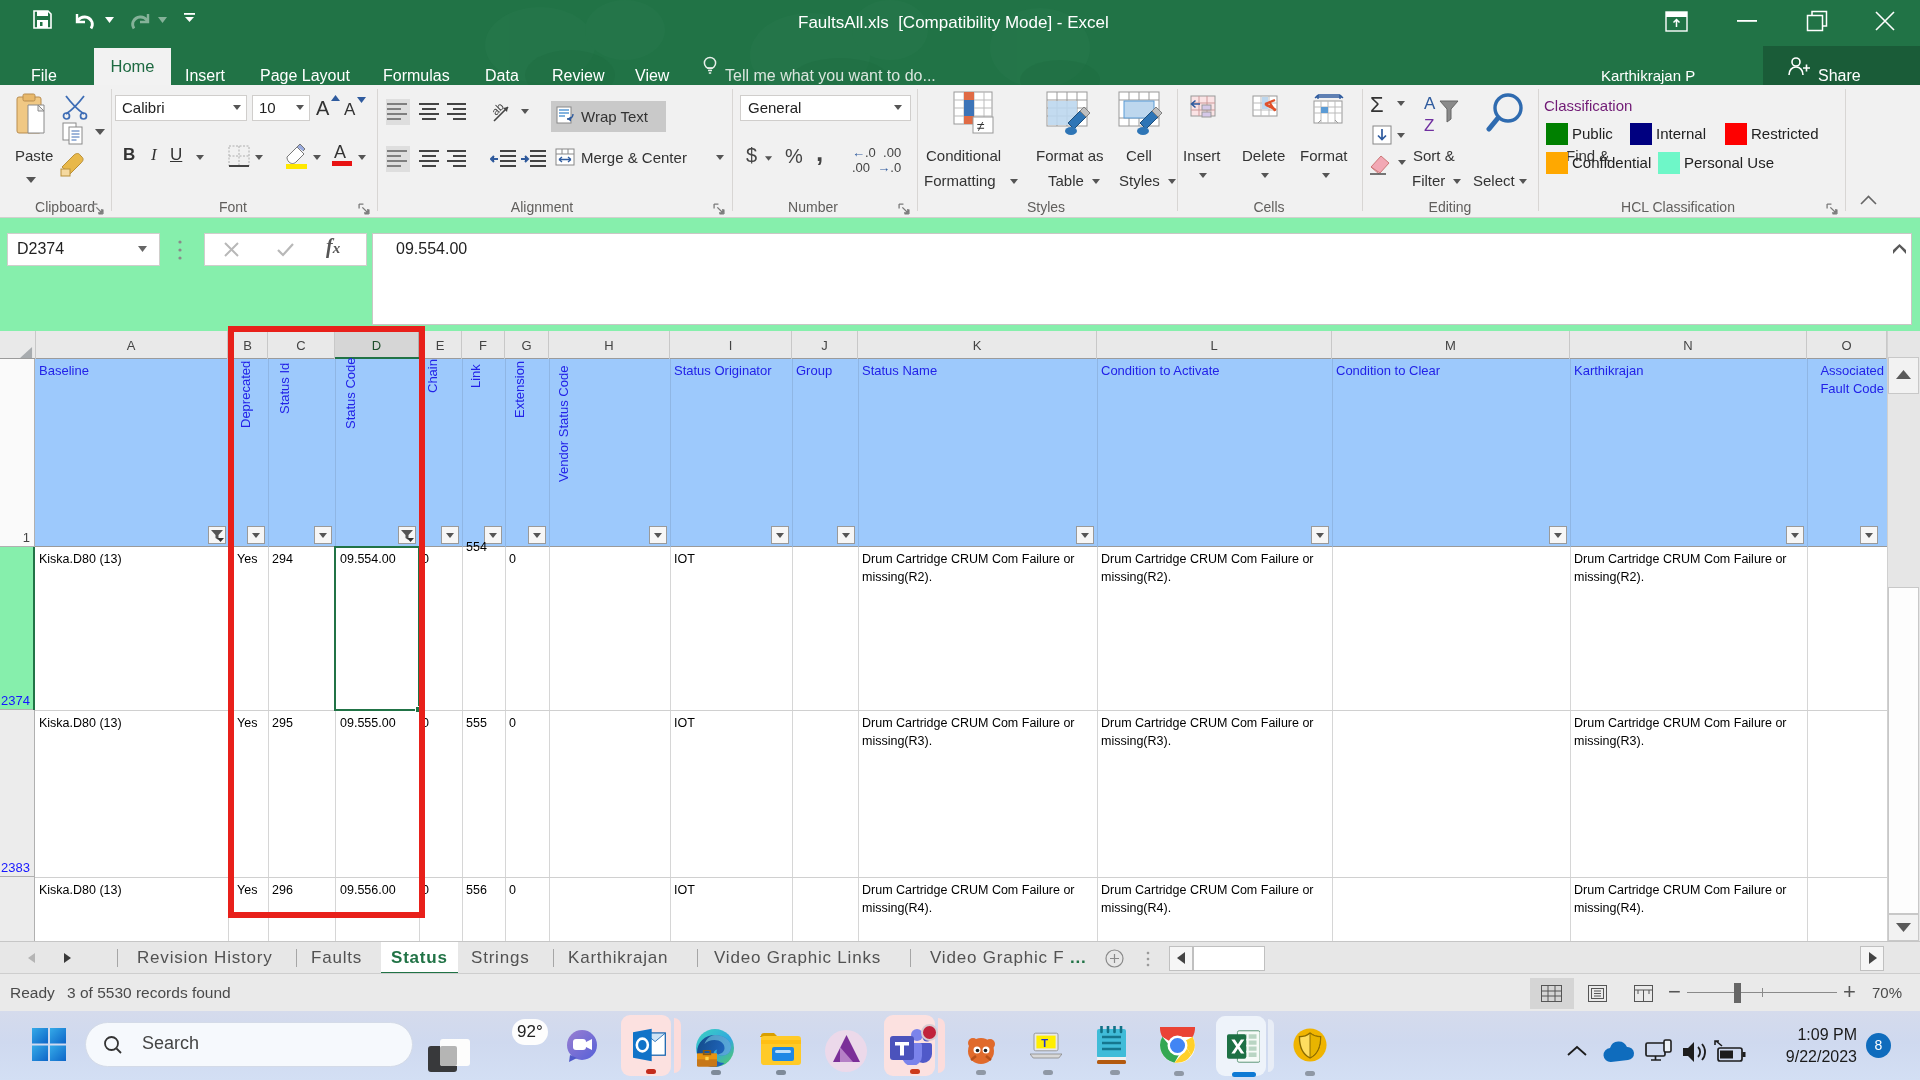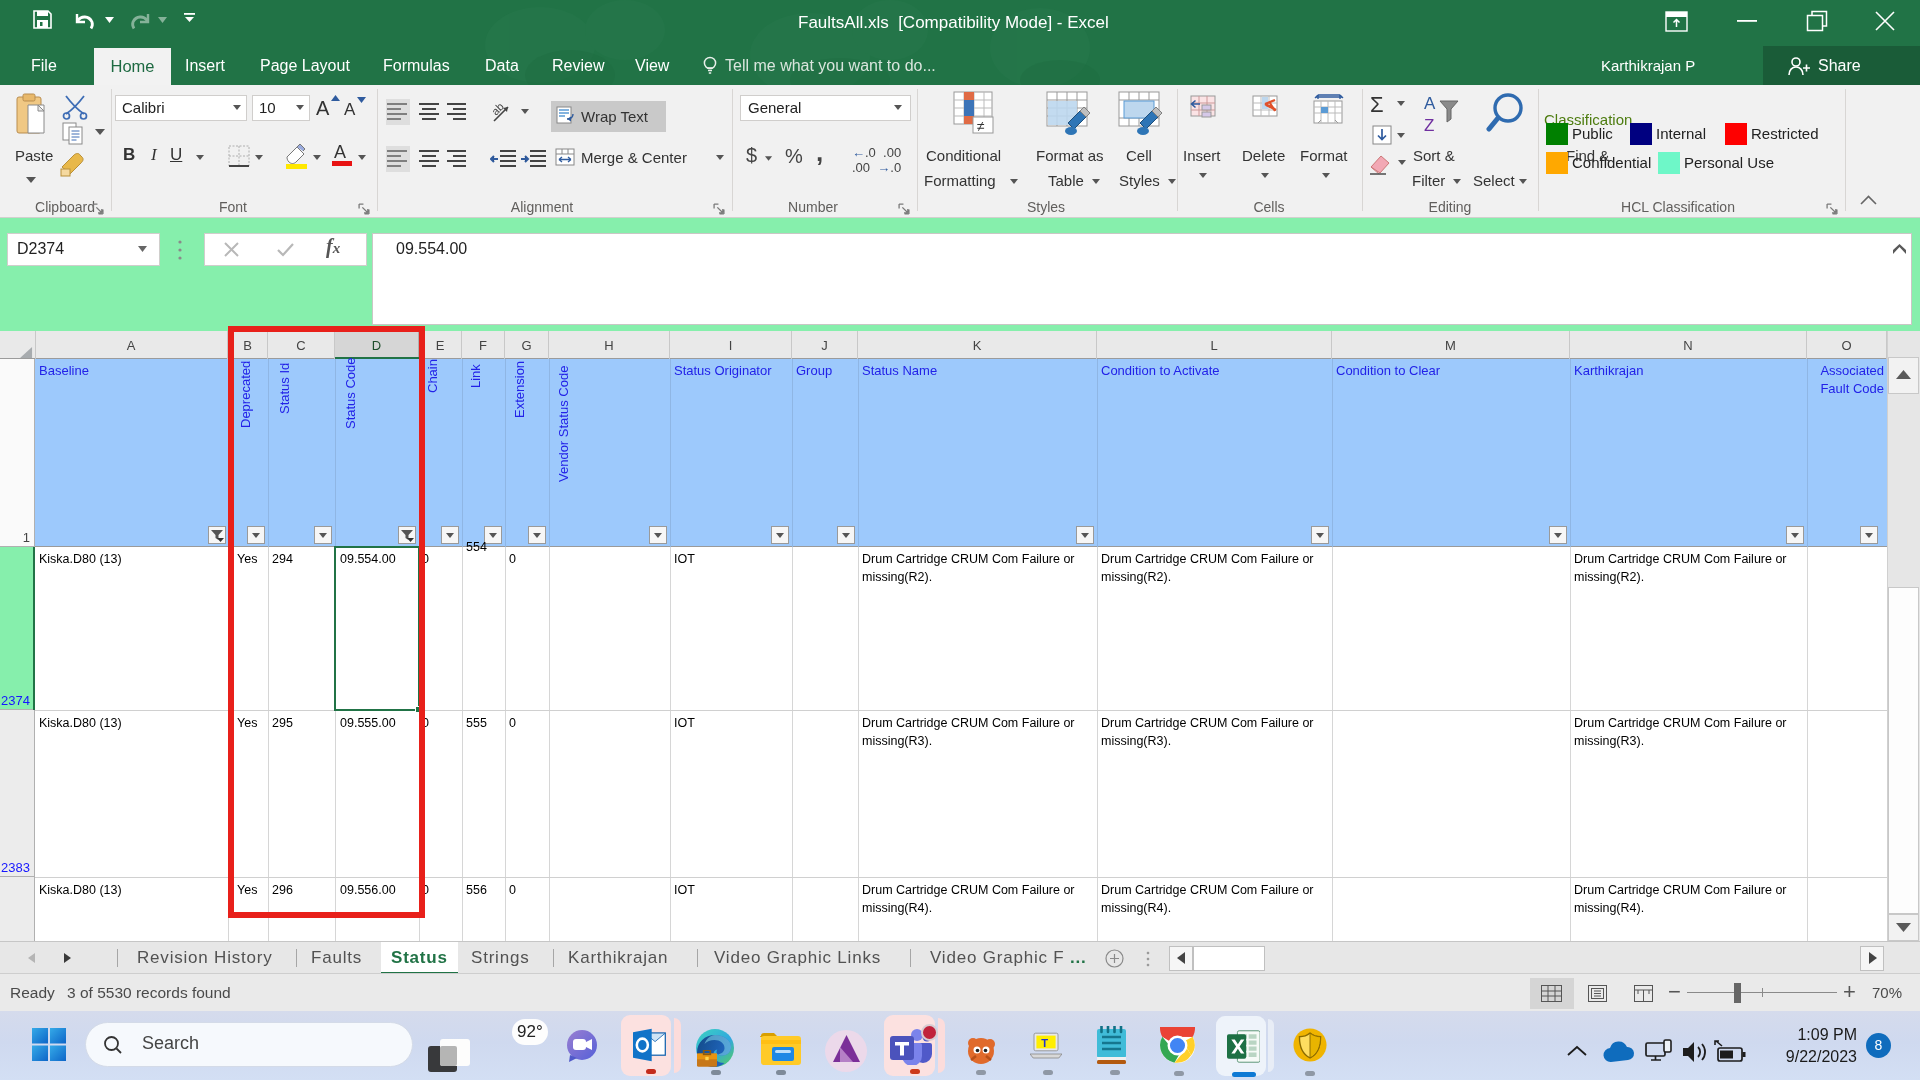--- a/index.html
+++ b/index.html
@@ -4,21 +4,21 @@
 <style>
 * { margin:0; padding:0; box-sizing:border-box; }
 html,body { width:1920px; height:1080px; overflow:hidden; font-family:"Liberation Sans", sans-serif; }
 #app { position:relative; width:1920px; height:1080px; background:#fff; }
 .abs { position:absolute; }
 
 #titlebar { position:absolute; left:0; top:0; width:1920px; height:85px; background:#217346; overflow:hidden; }
 #titletext { position:absolute; left:798px; top:13px; color:#fff; font-size:17px; white-space:nowrap; }
 .qat-ic { position:absolute; top:10px; color:#fff; }
 
-.rtab { position:absolute; top:46px; height:39px; color:#fff; font-size:16px; line-height:39px; white-space:nowrap;text-align:center; }
+.rtab { position:absolute; top:56px; height:39px; color:#fff; font-size:16px; line-height:39px; white-space:nowrap;text-align:center; }
 #hometab { position:absolute; left:94px; top:48px; width:77px; height:37px; background:#f2f2f2; color:#1e6a42; font-size:16.5px; line-height:36px; text-align:center; }
 
 #ribbon { position:absolute; left:0; top:85px; width:1920px; height:133px; background:#f1f1f1; border-bottom:1px solid #d2d0ce; }
 .gsep { position:absolute; top:4px; width:1px; height:122px; background:#d8d6d4; }
 .glabel { position:absolute; top:114px; width:200px; text-align:center; font-size:14px; color:#605e5c; }
 .dlaunch { position:absolute; top:118px; width:12px; height:12px; }
 .btnlabel { font-size:15px; color:#333; }
 
 #fbar { position:absolute; left:0; top:218px; width:1920px; height:113px; background:#86efac; }
 .whitebox { position:absolute; background:#fff; border:1px solid #d0cecc; }
@@ -427,21 +427,21 @@
     <svg class="abs" style="left:1486px;top:6px" width="42" height="46" viewBox="0 0 42 46">
       <circle cx="22" cy="17" r="13" fill="none" stroke="#2f6bb0" stroke-width="3.4"></circle>
       <path d="M12 27 L3 38" stroke="#2f6bb0" stroke-width="5" stroke-linecap="round"></path>
     </svg>
     <div class="abs btnlabel" style="left:1566px;top:62px">Find &amp;</div>
     <div class="abs btnlabel" style="left:1473px;top:87px">Select</div>
     <svg class="abs" style="left:1519px;top:94px" width="9" height="6" viewBox="0 0 9 6">
         <polygon points="0,0 8,0 4,5" fill="#555"></polygon>
       </svg>
 
-    <div class="abs" style="left:1544px;top:26px;font-size:15px;color:#4d7c0f">Classification</div>
+    <div class="abs" style="left:1544px;top:12px;font-size:15px;color:#701a75">Classification</div>
     <div class="abs" style="left:1546px;top:38px;width:22px;height:22px;background:#008000"></div>
     <div class="abs" style="left:1572px;top:40px;font-size:15px;color:#222">Public</div>
     <div class="abs" style="left:1630px;top:38px;width:22px;height:22px;background:#000080"></div>
     <div class="abs" style="left:1656px;top:40px;font-size:15px;color:#222">Internal</div>
     <div class="abs" style="left:1725px;top:38px;width:22px;height:22px;background:#fe0000"></div>
     <div class="abs" style="left:1751px;top:40px;font-size:15px;color:#222">Restricted</div>
     <div class="abs" style="left:1546px;top:67px;width:22px;height:22px;background:#ffa800"></div>
     <div class="abs" style="left:1572px;top:69px;font-size:15px;color:#222">Confidential</div>
     <div class="abs" style="left:1658px;top:67px;width:22px;height:22px;background:#6ef7c8"></div>
     <div class="abs" style="left:1684px;top:69px;font-size:15px;color:#222">Personal Use</div>

